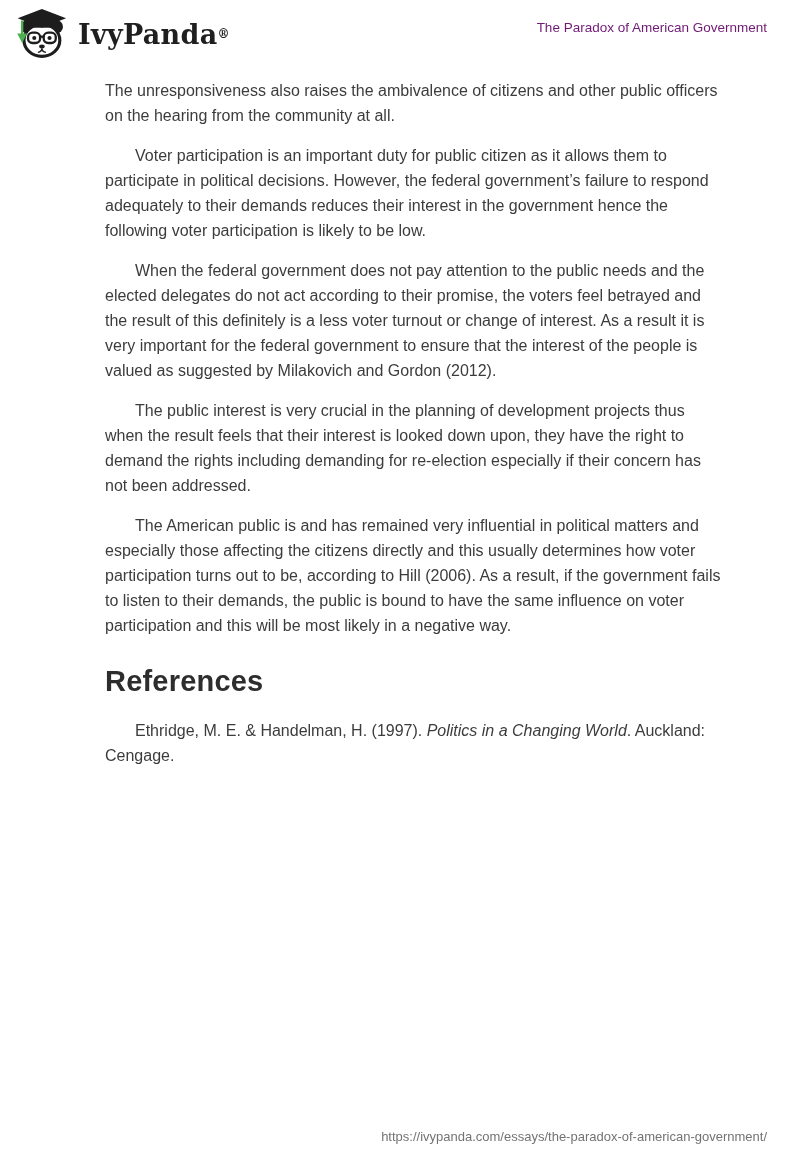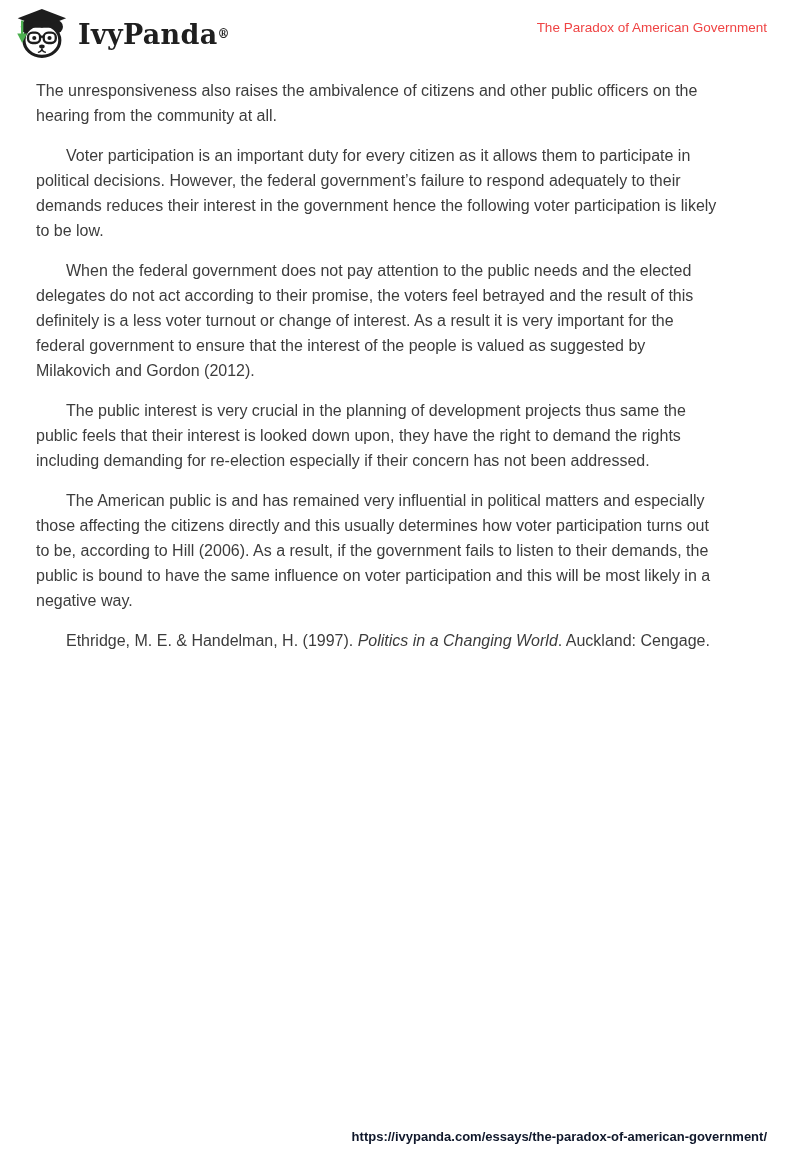--- a/index.html
+++ b/index.html
@@ -16,41 +16,41 @@
   header{
     display:flex;justify-content:space-between;align-items:flex-start;
     padding:8px 33px 0 14px;height:58px;box-sizing:border-box;
   }
   .logo{display:flex;align-items:center;gap:10px;cursor:pointer;}
   .logo-text{
     font-family:"DejaVu Serif",serif;font-weight:bold;
     font-size:27px;color:#1f1f1f;letter-spacing:.3px;line-height:1;
   }
   .reg{font-size:12px;vertical-align:super;color:#1f1f1f;font-family:"DejaVu Serif",serif;font-weight:bold;}
-  .doc-title{color:#ef4444;font-size:13.5px;margin-top:12px;}
+  .doc-title{color:#701a75;font-size:13.5px;margin-top:12px;}
 
   
-  main{padding:0 78px 0 36px;margin-top:20px;}
+  main{padding:0 78px 0 105px;margin-top:20px;}
   p.body-para{
     font-size:16px;line-height:25px;margin:15px 0;text-indent:30px;
   }
   p.body-para.no-indent{text-indent:0;margin-top:13px;}
   h1.references{
     font-size:29px;font-weight:bold;color:#2d2d2d;
     margin:27px 0 20px;letter-spacing:.2px;
   }
   p.ref-entry{
     font-size:16px;line-height:25px;margin:15px 0;text-indent:30px;
   }
   p.ref-entry em{}
 
   
   footer{
     position:absolute;right:33px;bottom:16px;
-    font-size:13px;color:#0f172a;font-weight:bold;
+    font-size:13px;color:#737373;
   }
 </style>
 </head>
 <body>
 
 <div class="page">
 
   <header>
     <div class="logo">
       <svg width="54" height="52" viewBox="0 0 60 58" aria-hidden="true">
@@ -79,25 +79,26 @@
       <span>
         <span class="logo-text">IvyPanda</span><span class="reg">®</span>
       </span>
     </div>
     <div class="doc-title">The Paradox of American Government</div>
   </header>
 
   <main>
     <div id="paragraphs">
         <p class="body-para no-indent">The unresponsiveness also raises the ambivalence of citizens and other public officers on the hearing from the community at all.</p>
-        <p class="body-para">Voter participation is an important duty for every citizen as it allows them to participate in political decisions. However, the federal government’s failure to respond adequately to their demands reduces their interest in the government hence the following voter participation is likely to be low.</p>
+        <p class="body-para">Voter participation is an important duty for public citizen as it allows them to participate in political decisions. However, the federal government’s failure to respond adequately to their demands reduces their interest in the government hence the following voter participation is likely to be low.</p>
         <p class="body-para">When the federal government does not pay attention to the public needs and the elected delegates do not act according to their promise, the voters feel betrayed and the result of this definitely is a less voter turnout or change of interest. As a result it is very important for the federal government to ensure that the interest of the people is valued as suggested by Milakovich and Gordon (2012).</p>
-        <p class="body-para">The public interest is very crucial in the planning of development projects thus same the public feels that their interest is looked down upon, they have the right to demand the rights including demanding for re-election especially if their concern has not been addressed.</p>
+        <p class="body-para">The public interest is very crucial in the planning of development projects thus when the result feels that their interest is looked down upon, they have the right to demand the rights including demanding for re-election especially if their concern has not been addressed.</p>
         <p class="body-para">The American public is and has remained very influential in political matters and especially those affecting the citizens directly and this usually determines how voter participation turns out to be, according to Hill (2006). As a result, if the government fails to listen to their demands, the public is bound to have the same influence on voter participation and this will be most likely in a negative way.</p>
       </div>
+    <h1 class="references">References</h1>
     <div id="references">
         <p class="ref-entry"><span>Ethridge, M. E. &amp; Handelman, H. (1997). </span><em>Politics in a Changing World</em><span>. Auckland: Cengage.</span></p>
       </div>
   </main>
 
   <footer>
     <span>https://ivypanda.com/essays/the-paradox-of-american-government/</span>
   </footer>
 
 </div>

